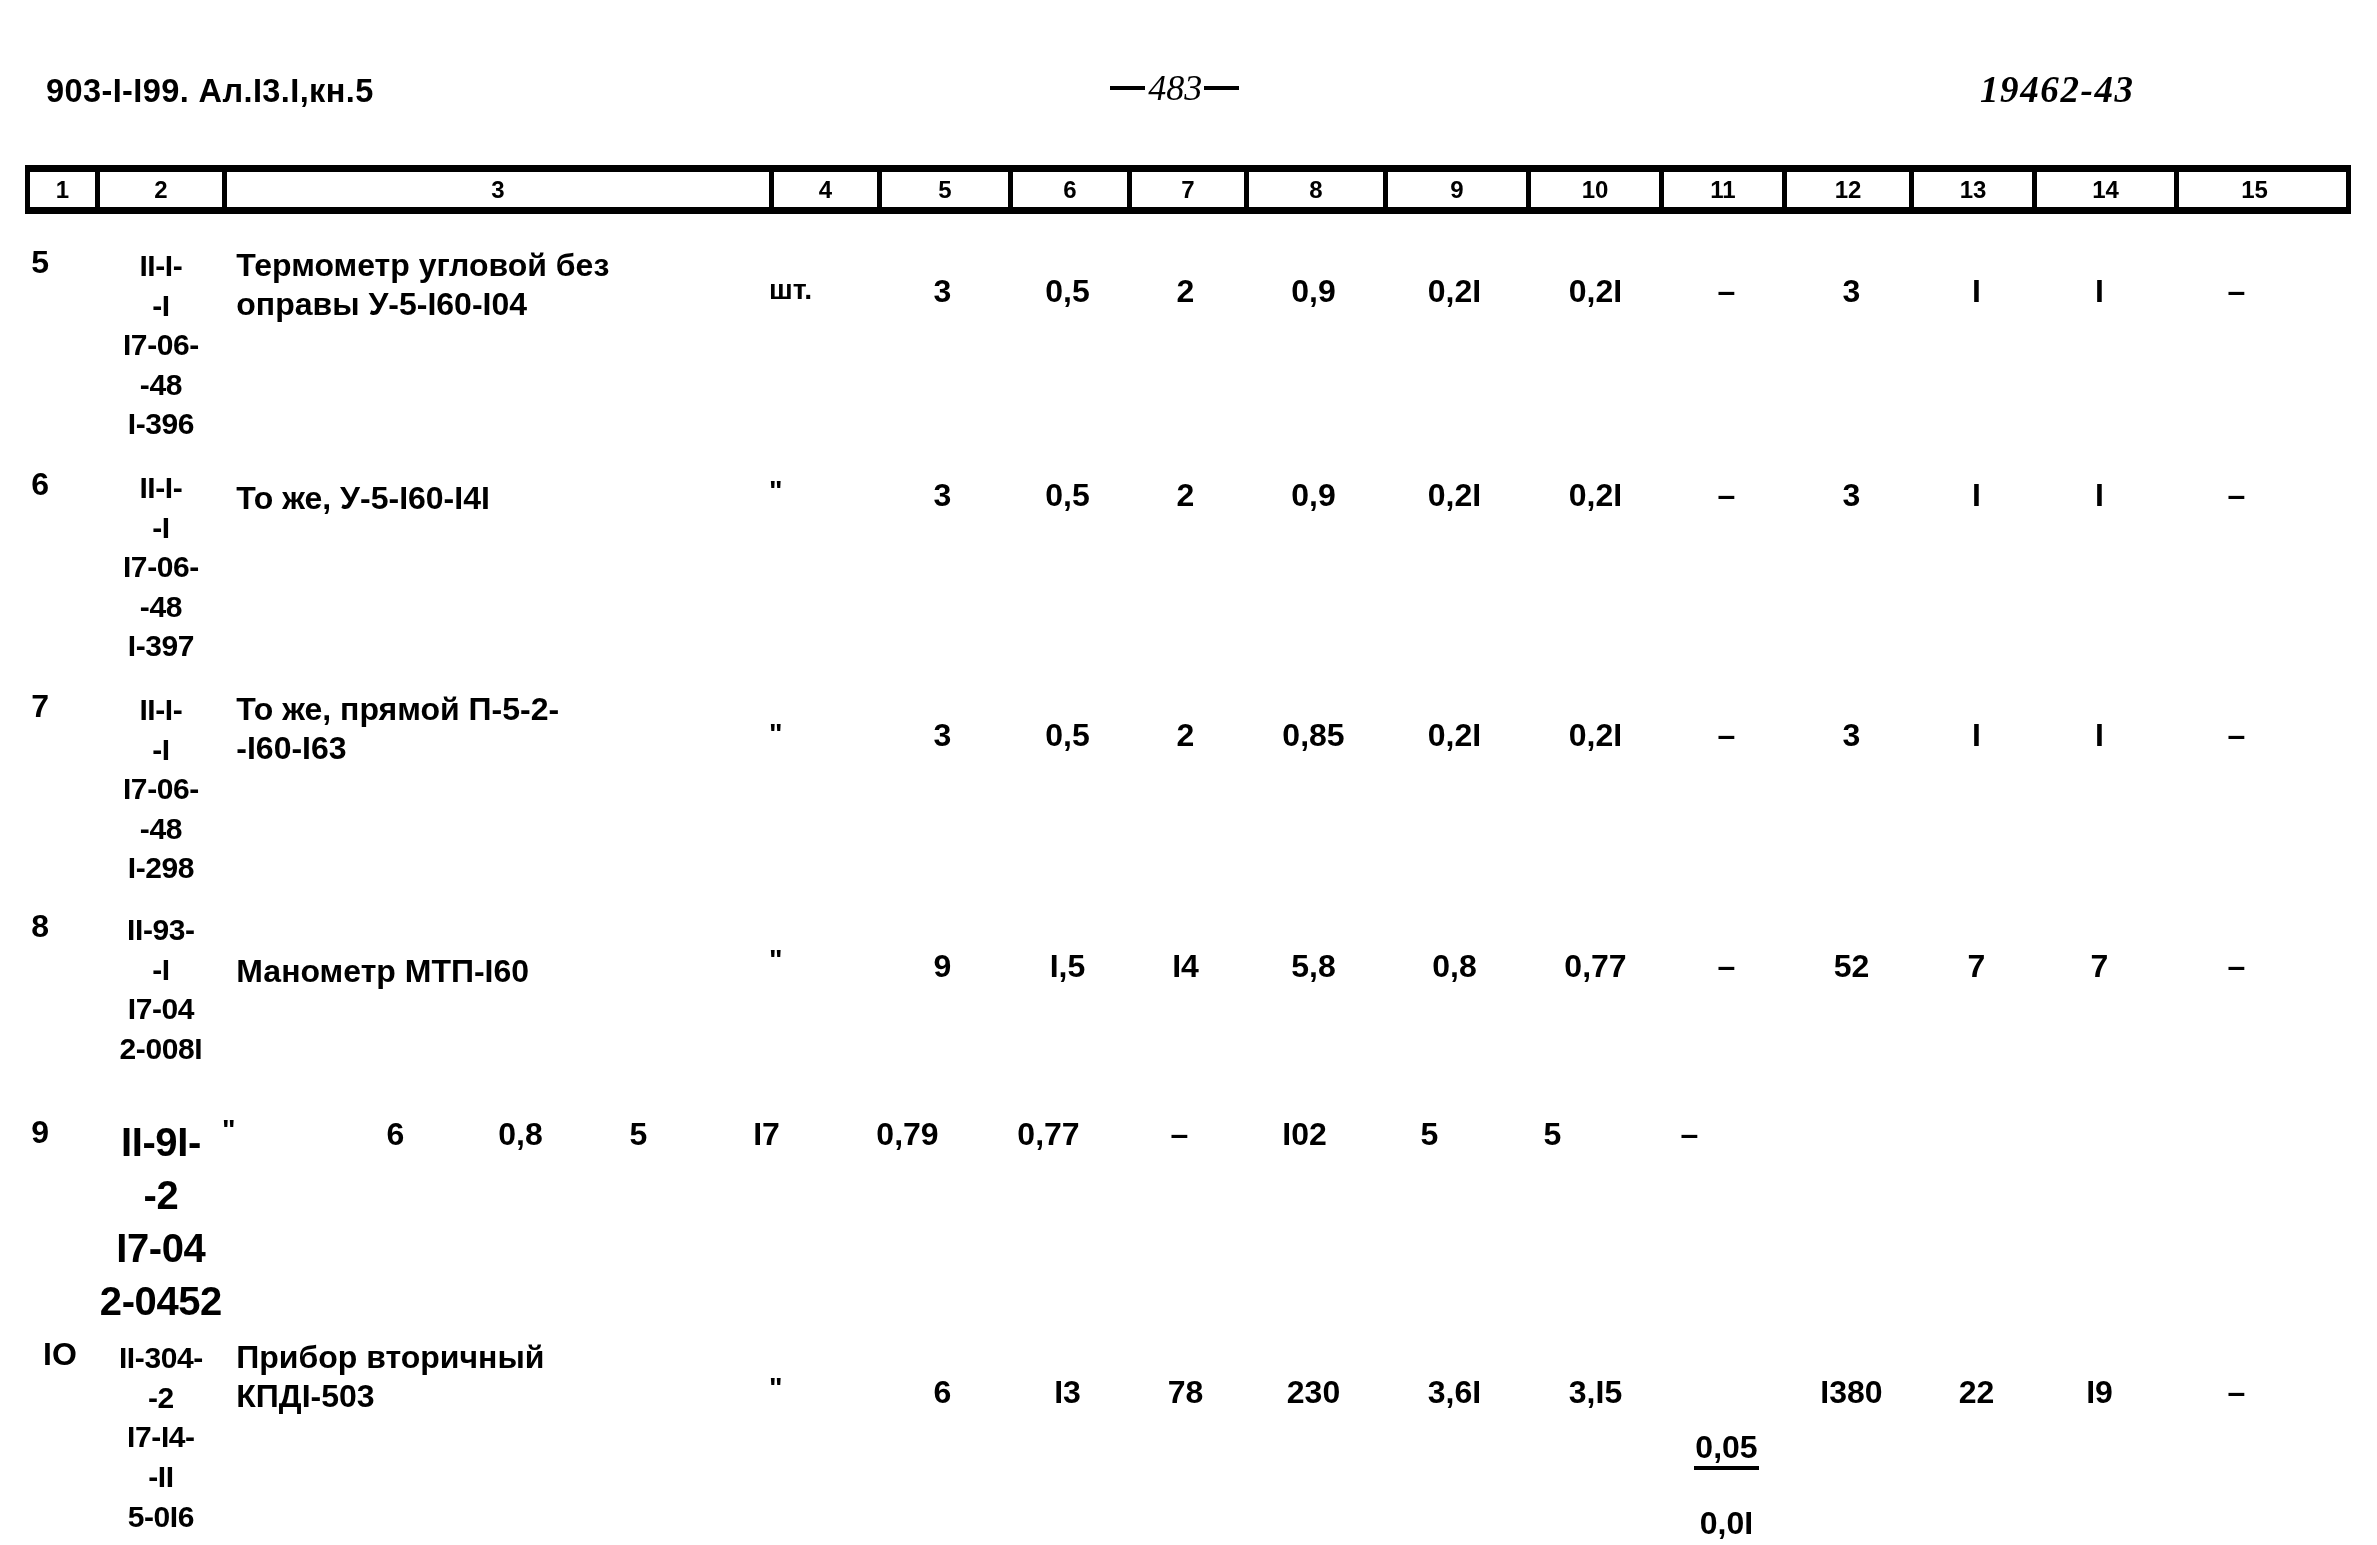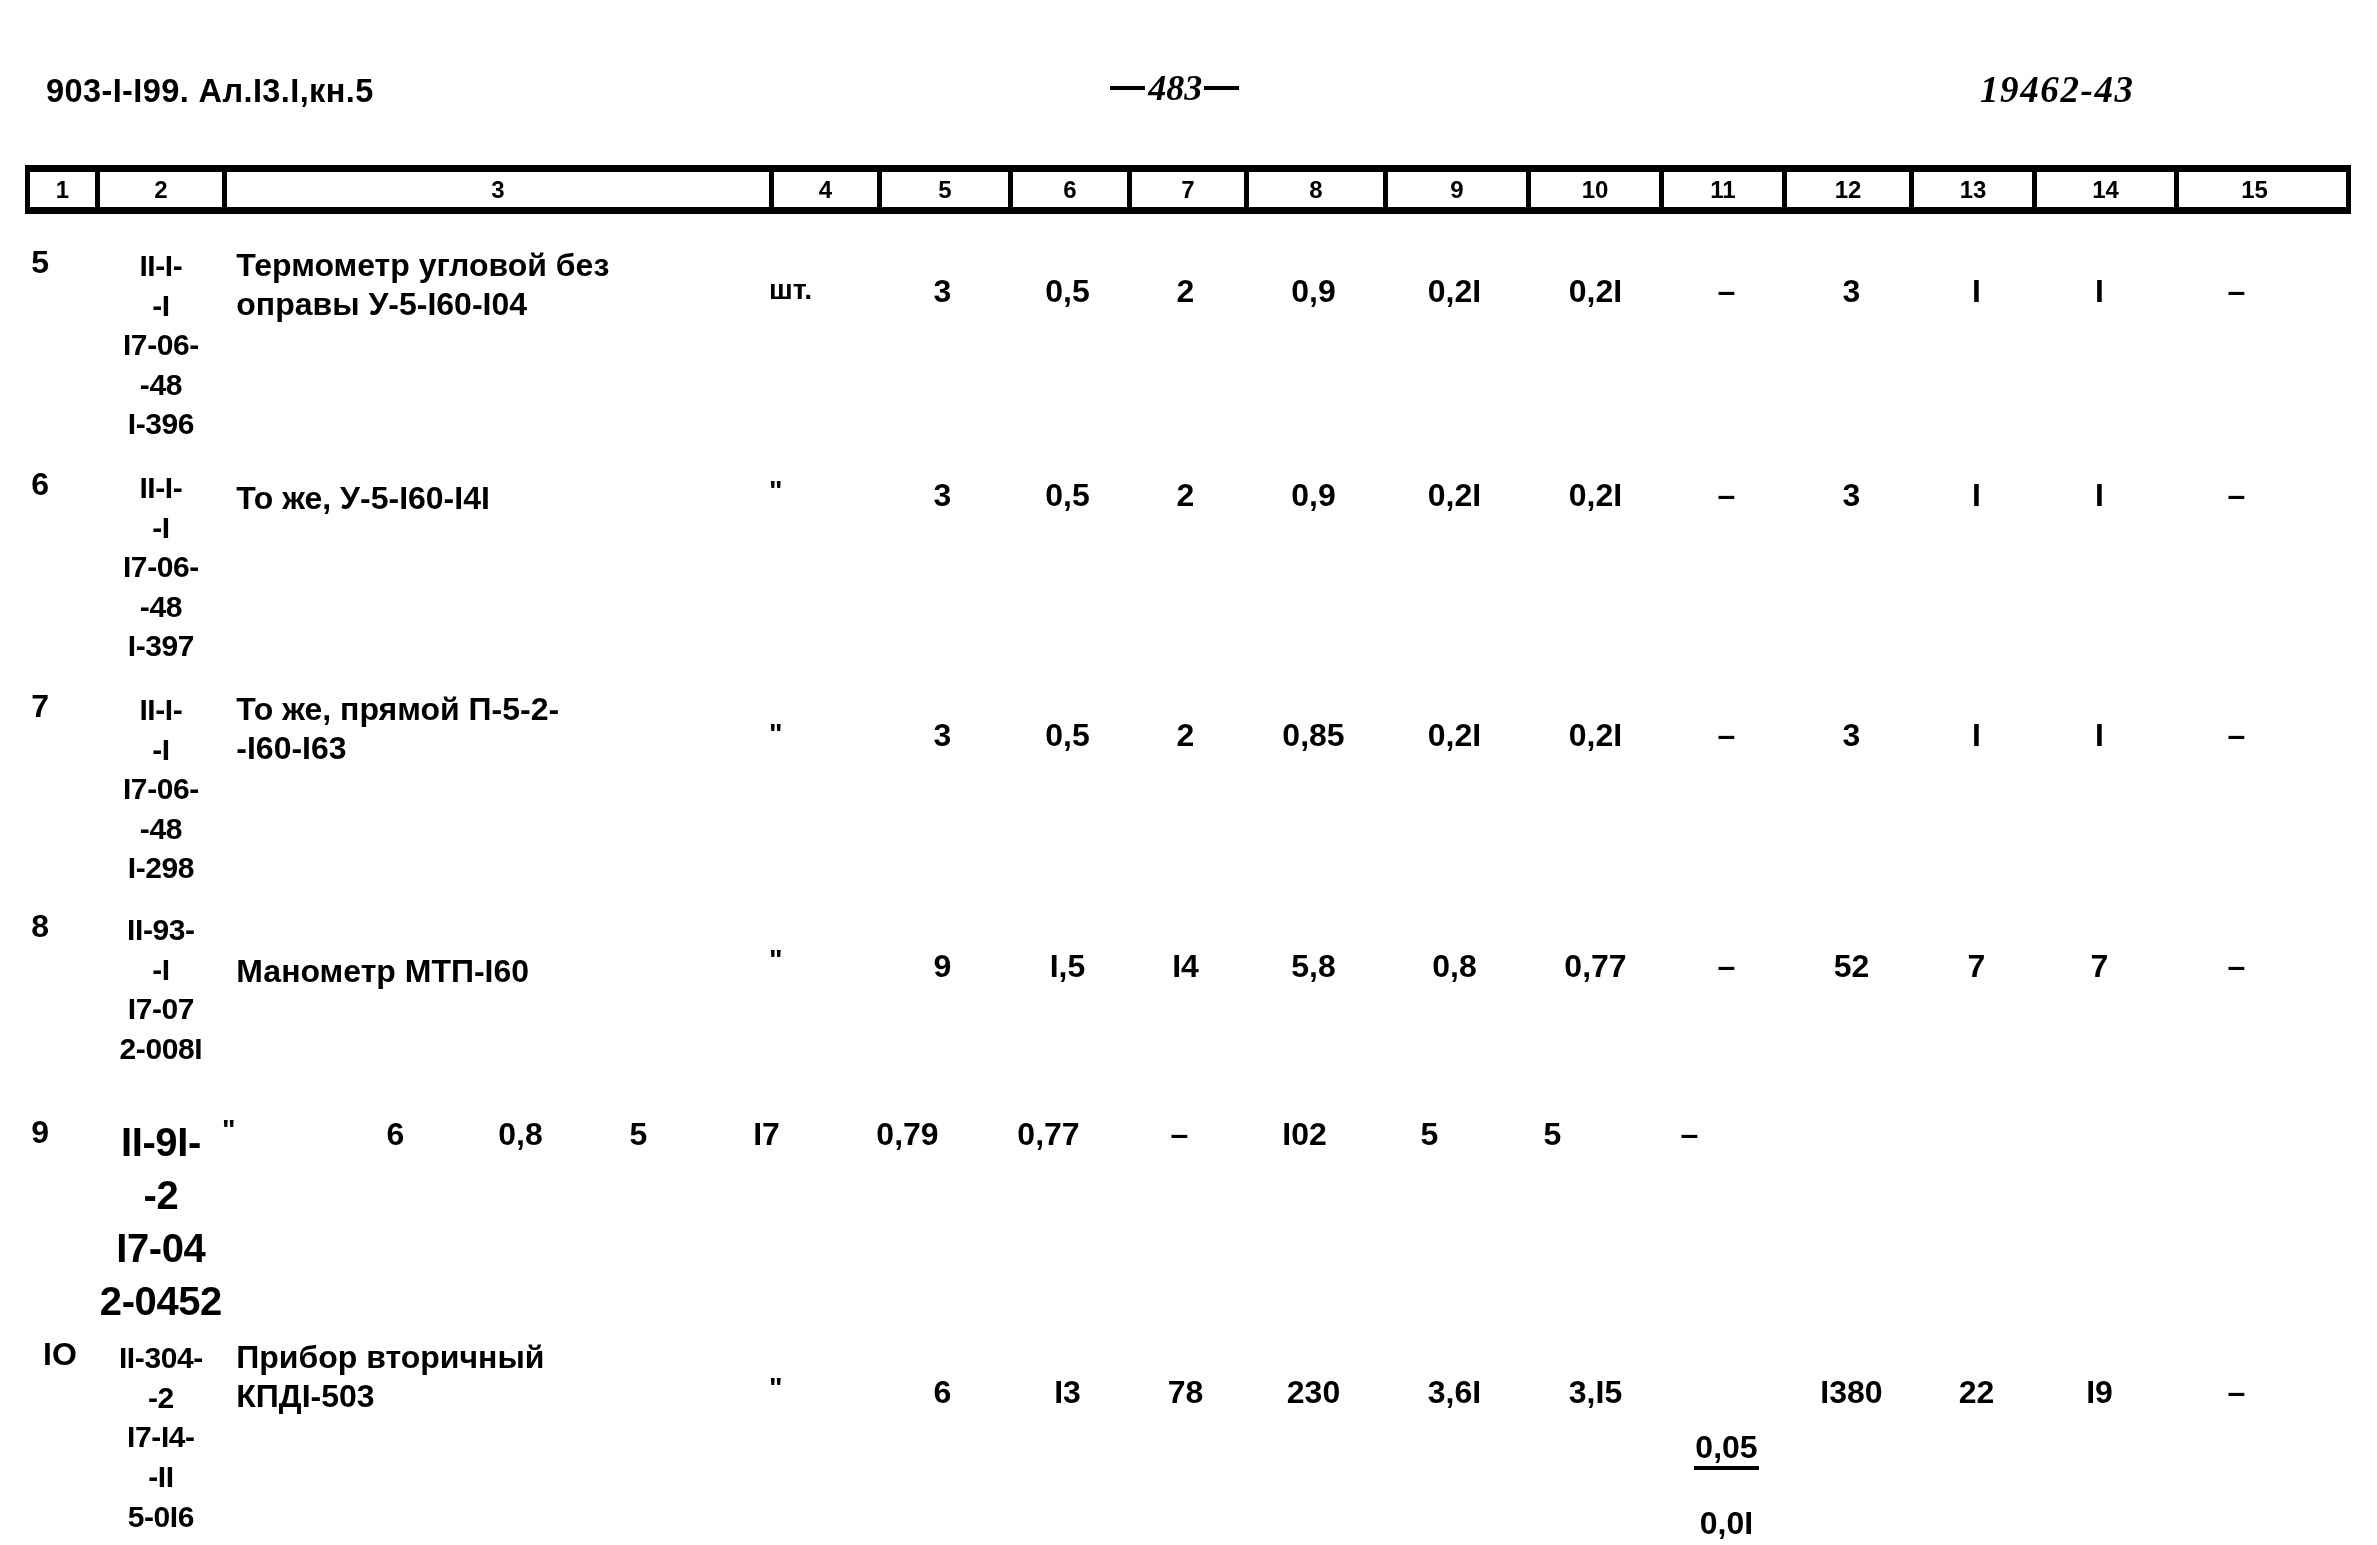--- a/index.html
+++ b/index.html
@@ -32,21 +32,21 @@
     font-weight: bold;
     letter-spacing: 0.4px;
     white-space: nowrap;
     font-family: "Liberation Sans", sans-serif;
   }
   .hdr-center {
     position: absolute;
     left: 1094px;
     top: -6.3px;
     font-size: 36px;
-    font-weight: bold;
+    font-weight: normal;
     font-style: italic;
     font-family: "Liberation Serif", serif;
     white-space: nowrap;
   }
   .hdr-center .dash-l,
   .hdr-center .dash-r {
     display: inline-block;
     vertical-align: 0.28em;
     width: 35px;
     height: 4px;
@@ -230,21 +230,21 @@
     <div class="cell c-num  pad-top-1" style="width:127px">3</div>
     <div class="cell c-num  pad-top-1" style="width:123px">I</div>
     <div class="cell c-num  pad-top-1" style="width:123px">I</div>
     <div class="cell c-last pad-top-1" style="width:151px">–</div>
   </div>
 
   <div class="row" style="height:206px">
     <div class="cell c-pos" style="width:70px;padding-top:6.3px">8</div>
     <div class="cell c-code code-lines" style="width:127px;font-size:30px;padding-top:6.3px">II-93-
 -I
-I7-07
+I7-04
 2-008I</div>
     <div class="cell c-name name-lines" style="width:547px;padding-top:48px">Манометр МТП-I60</div>
     <div class="cell c-unit" style="width:108px;font-size:28.5px;padding-top:41px">"</div>
     <div class="cell c-num" style="width:131px;padding-top:46px">9</div>
     <div class="cell c-num" style="width:119px;padding-top:46px">I,5</div>
     <div class="cell c-num" style="width:117px;padding-top:46px">I4</div>
     <div class="cell c-num" style="width:139px;padding-top:46px">5,8</div>
     <div class="cell c-num" style="width:143px;padding-top:46px">0,8</div>
     <div class="cell c-num" style="width:139px;padding-top:46px">0,77</div>
     <div class="cell c-num" style="width:123px;padding-top:46px">–</div>

